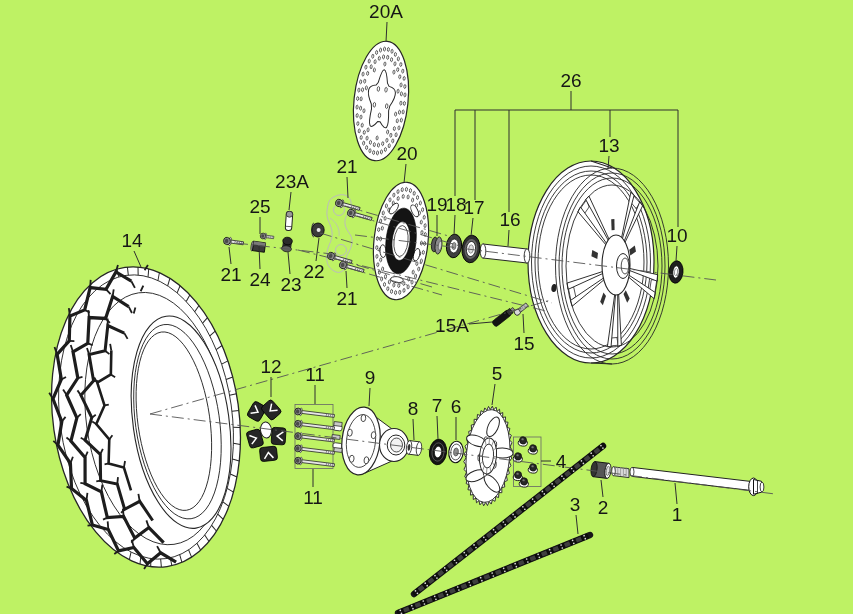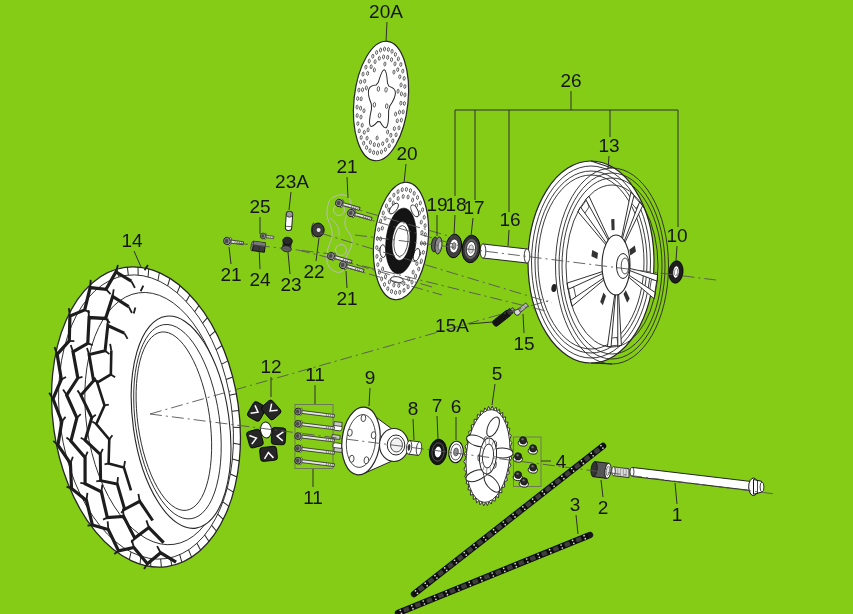--- a/index.html
+++ b/index.html
@@ -1,16 +1,16 @@
 <!DOCTYPE html>
 <html><head>
 <meta charset="utf-8">
 <style>
   html,body{margin:0;padding:0;background:#fff;}
-  #stage{position:relative;width:853px;height:614px;background:#84cc16;overflow:hidden;}
+  #stage{position:relative;width:853px;height:614px;background:#bef264;overflow:hidden;}
   svg{font-family:"Liberation Sans",sans-serif;}
   text{font-weight:400;}
 </style>
 </head>
 <body>
 
 <div id="stage">
   <svg id="cv" width="853" height="614" viewBox="0 0 853 614">
       <g transform="translate(146,417) rotate(-8)">
         <ellipse cx="0" cy="0" rx="93" ry="151" fill="#fff" stroke="#262626" stroke-width="1.3"></ellipse>

